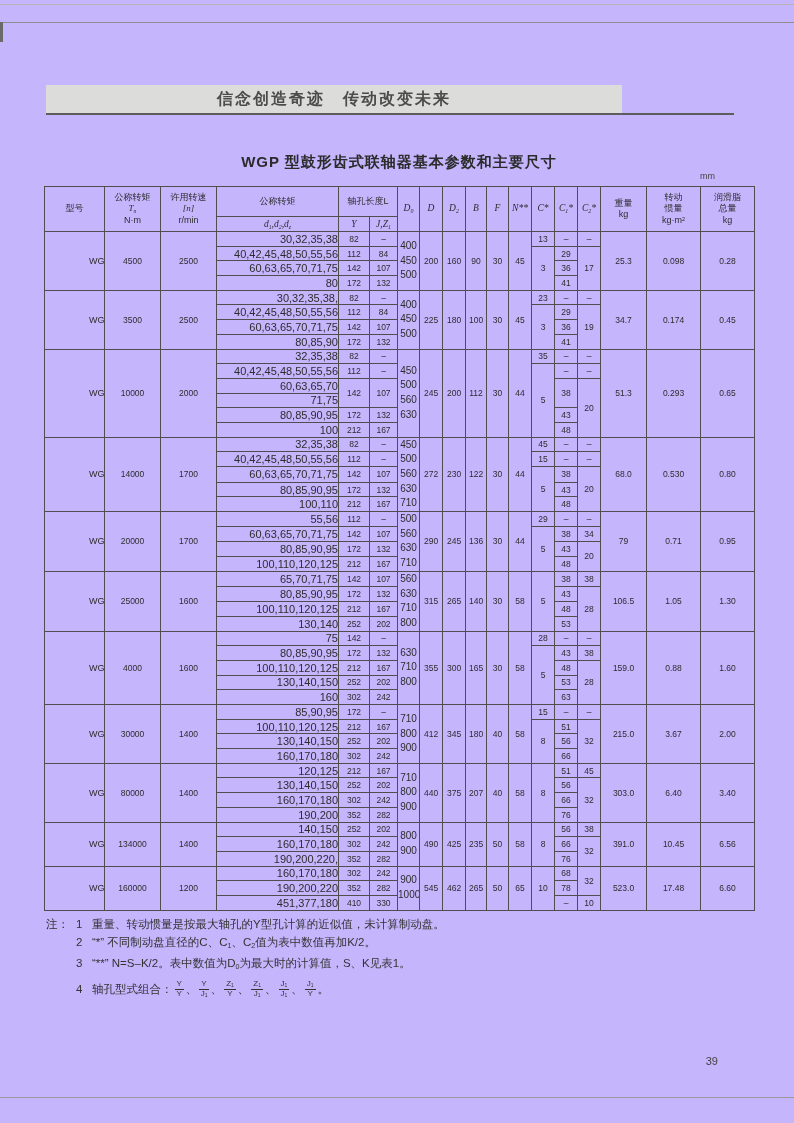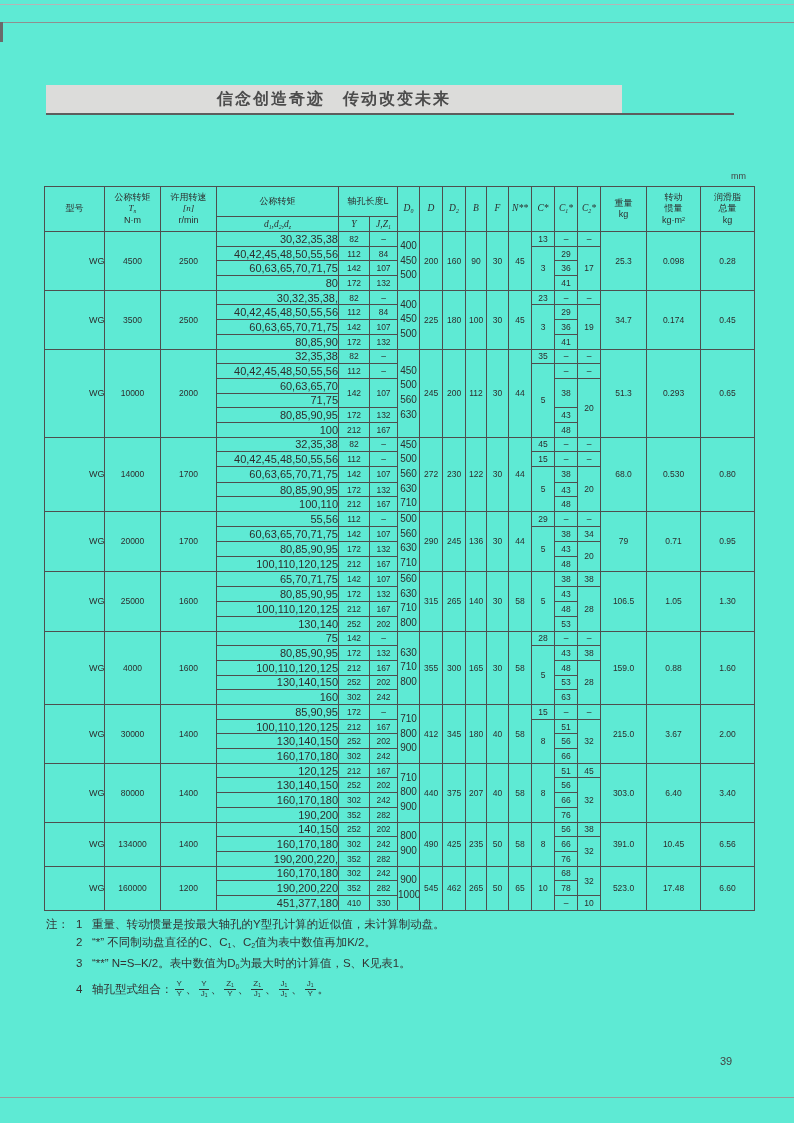--- a/index.html
+++ b/index.html
@@ -1,31 +1,31 @@
 <!DOCTYPE html>
 <html><head>
 <meta charset="utf-8">
 <style>
   html,body{margin:0;padding:0;background:#e8e8e8;}
-  .page{position:relative;width:794px;height:1123px;background:#5eead4;margin:0 auto;
+  .page{position:relative;width:794px;height:1123px;background:#c4b5fd;margin:0 auto;
         font-family:"Liberation Sans",sans-serif;color:#2d2d2d;overflow:hidden;}
   .rule{position:absolute;background:#b5b5b5;}
   .top-line-1{top:4px;left:0;width:794px;height:1px;}
   .top-line-2{top:22px;left:0;width:794px;height:1px;background:#8f8f8f;}
   .left-tick{position:absolute;top:22px;left:0;width:3px;height:20px;background:#6a6a6a;}
   .bottom-line{top:1097px;left:0;width:794px;height:1px;background:#9a9a9a;}
 
   .banner{position:absolute;left:46px;top:85px;width:576px;height:28px;background:#dcdcda;
           display:flex;align-items:center;justify-content:center;
           font-size:16px;font-weight:bold;color:#4c4c4c;letter-spacing:2px;}
   .banner-underline{position:absolute;left:46px;top:113px;width:688px;height:2px;background:#5d5d5d;}
 
   .doc-title{position:absolute;left:44px;top:153px;width:710px;text-align:center;
              font-size:15px;font-weight:bold;color:#2b2b2b;letter-spacing:1px;}
-  .unit-label{position:absolute;left:700px;top:171px;width:46px;text-align:right;font-size:9px;color:#444;}
+  .unit-label{position:absolute;left:700px;top:171px;width:46px;font-size:9px;color:#444;}
 
   table{position:absolute;left:44px;top:186px;width:710px;height:722px;
         border-collapse:collapse;table-layout:fixed;}
   td,th{border:1px solid #4e4e4e;padding:0;text-align:center;vertical-align:middle;
         font-weight:normal;overflow:hidden;white-space:nowrap;}
   thead tr.h1{height:30px;}
   thead tr.h2{height:15px;}
   tbody tr{height:14.7px;}
   .hd{font-size:9px;line-height:1.25;color:#2d2d2d;}
   .dim{font-family:"Liberation Serif",serif;font-style:italic;font-size:9.5px;}
@@ -41,36 +41,37 @@
   .notes{position:absolute;left:46px;top:916px;width:700px;font-size:11.5px;color:#333;}
   .note-row{display:flex;line-height:17.5px;align-items:flex-start;}
   .note-label{width:30px;flex:none;}
   .note-num{width:16px;flex:none;}
   .note-body{flex:1;}
   .note-row.tall{line-height:24px;}
   .frac{display:inline-block;text-align:center;vertical-align:middle;margin:0 2px;
         line-height:1.1;font-size:8px;}
   .frac .ft{display:block;border-bottom:1px solid #333;padding:0 2px;}
   .frac .fb{display:block;}
-  .page-num{position:absolute;left:720px;top:1055px;width:30px;
+  .page-num{position:absolute;left:688px;top:1055px;width:30px;text-align:right;
             font-size:11px;color:#444;}
 </style>
 </head>
 <body>
 
 <div class="page">
   <div class="rule top-line-1"></div>
   <div class="rule top-line-2"></div>
   <div class="left-tick"></div>
 
   <div class="banner">
     <span>信念创造奇迹　传动改变未来</span>
   </div>
   <div class="banner-underline"></div>
 
+  <div class="doc-title">WGP 型鼓形齿式联轴器基本参数和主要尺寸</div>
   <div class="unit-label">mm</div>
 
   <table id="spec-table">
     <colgroup>
       <col style="width:60px">
         <col style="width:56px">
         <col style="width:56px">
       <col style="width:122px">
         <col style="width:31px">
         <col style="width:28px">

